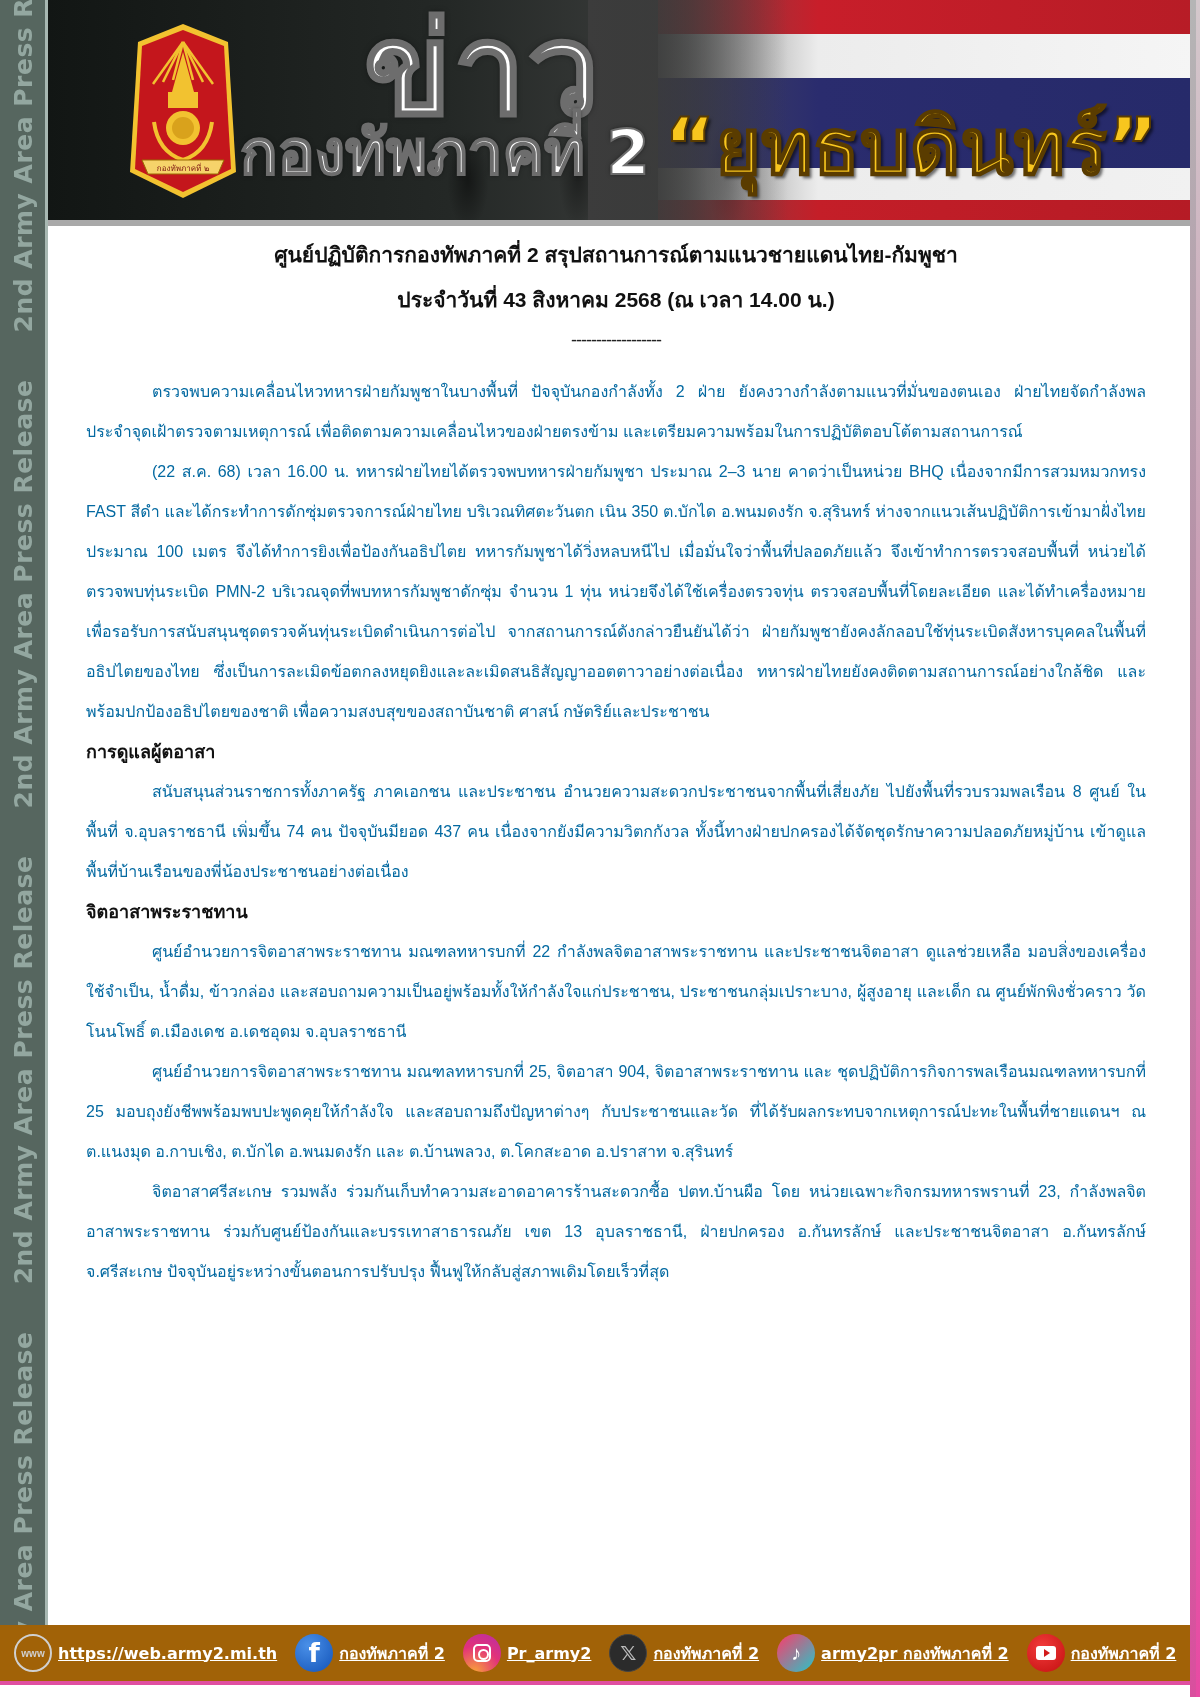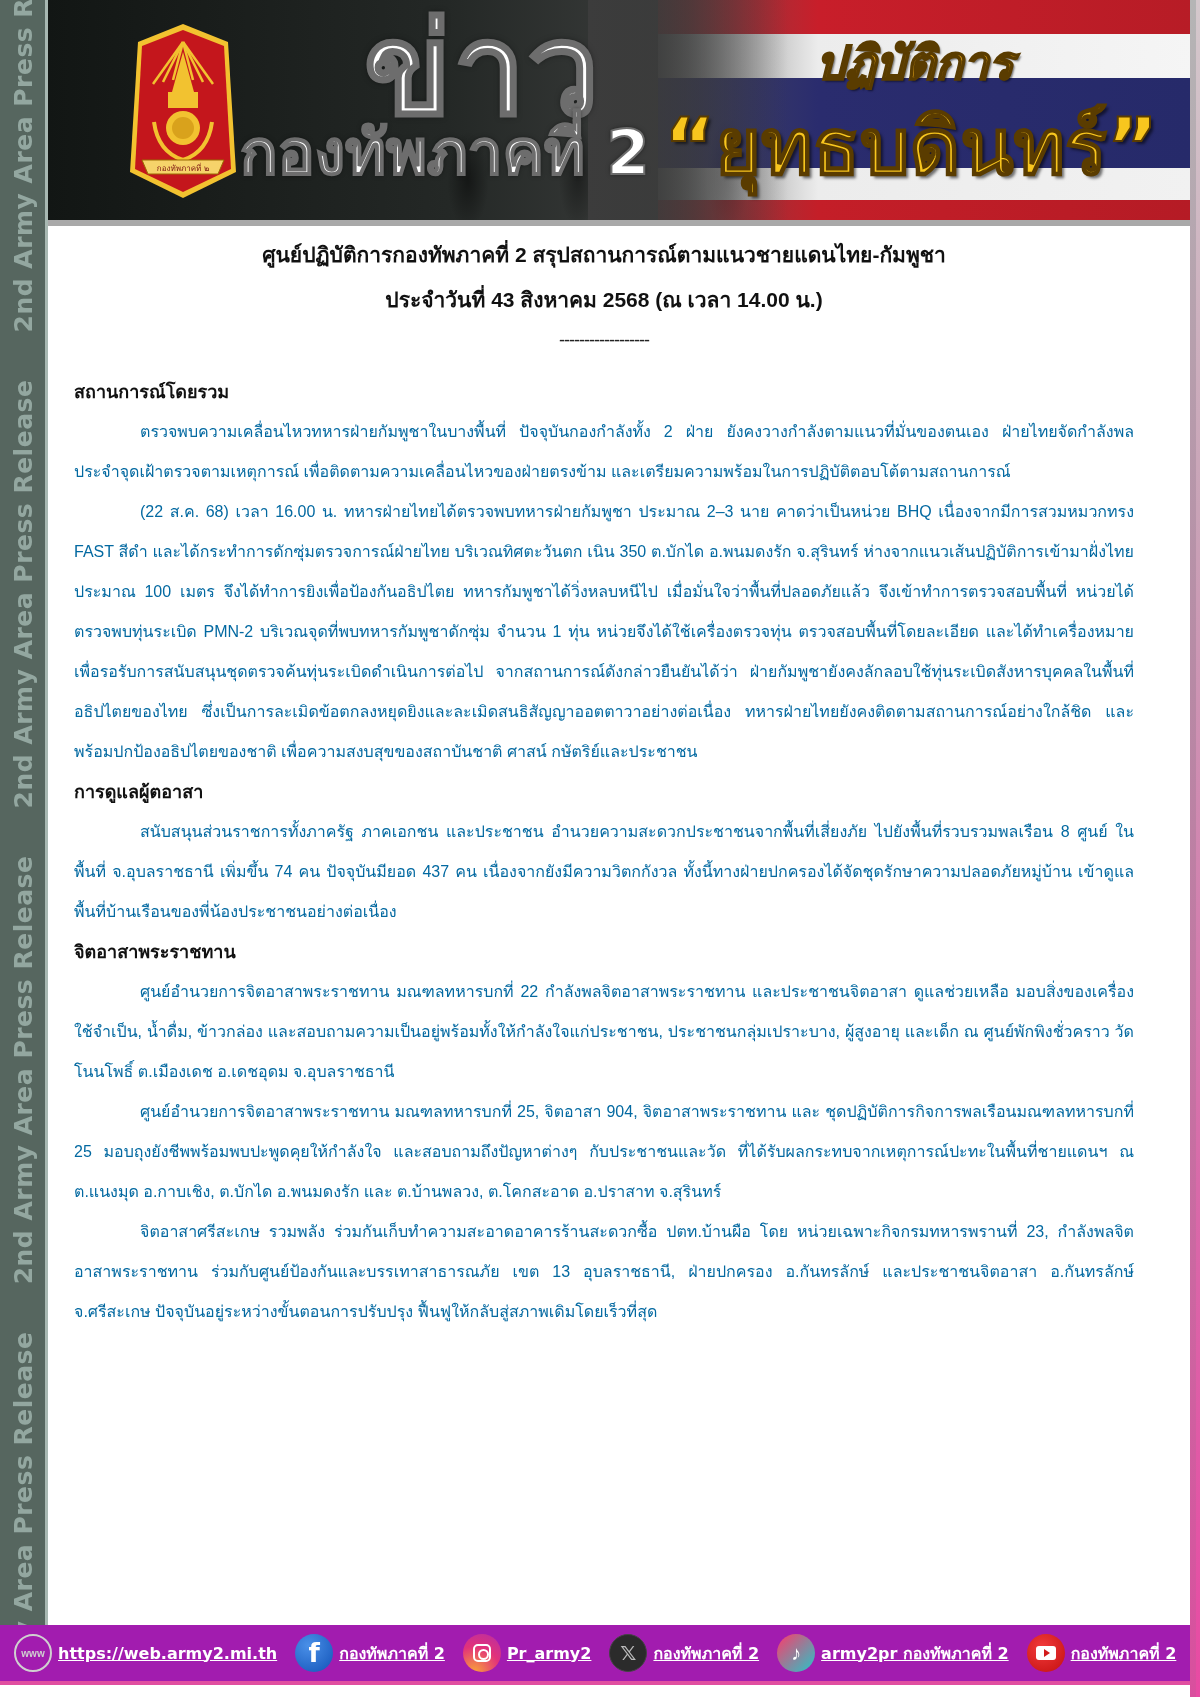--- a/index.html
+++ b/index.html
@@ -92,39 +92,39 @@
   .op-name {
     position: absolute; left: 616px; top: 108px;
     font-size: 78px; font-weight: bold; 
     color: #f8c61e; -webkit-text-stroke: 2px #5a3c00;
     font-family: "DejaVu Sans", sans-serif; line-height: 1; white-space: nowrap;
     text-shadow: 3px 3px 3px rgba(0,0,0,0.55);
   }
 
   
   .doc {
-    position: absolute; left: 74px; top: 232px; width: 1060px;
+    position: absolute; left: 86px; top: 232px; width: 1060px;
     font-family: "Liberation Sans", sans-serif;
   }
   .doc-title {
     text-align: center; font-size: 21px; font-weight: bold; line-height: 45px; color: #111;
   }
   .doc-divider { text-align: center; font-size: 18px; line-height: 36px; color: #222; letter-spacing: -1px; }
   .section-heading {
     font-size: 18px; font-weight: bold; line-height: 40px; color: #111;
   }
   .para {
     font-size: 16px; line-height: 40px; color: #0369a1;
     text-align: justify; text-indent: 66px;
   }
 
   
   .footer {
     position: absolute; left: 0; top: 1625px; width: 1190px; height: 60px;
-    background: #a21caf; display: flex; align-items: center; padding-left: 14px;
+    background: #a16207; display: flex; align-items: center; padding-left: 14px;
     border-bottom: 4px solid #e04fa0;
   }
   .f-item { display: flex; align-items: center; margin-right: 18px; }
   .f-icon {
     width: 38px; height: 38px; border-radius: 50%;
     display: flex; align-items: center; justify-content: center;
     color: #fff; font-weight: bold; margin-right: 6px; flex-shrink: 0;
   }
   .f-text { color: #ffffff; font-size: 16px; font-weight: bold; font-family: "DejaVu Sans", sans-serif; white-space: nowrap; text-decoration: underline; }
   .ic-www { background: transparent; border: 2px solid #d0d0d0; color: #d0d0d0; font-size: 10px; }
@@ -176,35 +176,33 @@
     <rect x="40" y="70" width="30" height="16" fill="#f2c230"></rect>
     <circle cx="55" cy="106" r="17" fill="#f2c230"></circle>
     <circle cx="55" cy="106" r="11" fill="#d9a21c"></circle>
     <path d="M26 100 Q30 130 55 138 Q80 130 84 100" stroke="#f2c230" stroke-width="4" fill="none"></path>
     <path d="M14 138 L96 138 L90 152 L20 152 Z" fill="#f6d36a" stroke="#9a6b00" stroke-width="1"></path>
     <text x="55" y="149" font-size="8" text-anchor="middle" fill="#7a1010" font-family="DejaVu Sans, sans-serif">กองทัพภาคที่ ๒</text>
   </svg>
 
   <div class="title-main">ข่าว</div>
   <div class="title-sub">กองทัพภาคที่ 2</div>
-  <div class="op-label">ปฏิบัติการ</div>
   <div class="op-name">“ยุทธบดินทร์”</div>
 </div>
 
 <div class="doc">
   <div class="doc-title">
     <div>ศูนย์ปฏิบัติการกองทัพภาคที่ 2 สรุปสถานการณ์ตามแนวชายแดนไทย-กัมพูชา</div>
     <div>ประจำวันที่ 43 สิงหาคม 2568 (ณ เวลา 14.00 น.)</div>
   </div>
   <div class="doc-divider">------------------</div>
 
   <div style="height:14px"></div>
 
   <div>
-    <div class="section-heading">สถานการณ์โดยรวม</div>
     <p class="para">ตรวจพบความเคลื่อนไหวทหารฝ่ายกัมพูชาในบางพื้นที่ ปัจจุบันกองกำลังทั้ง 2 ฝ่าย ยังคงวางกำลังตามแนวที่มั่นของตนเอง ฝ่ายไทยจัดกำลังพลประจำจุดเฝ้าตรวจตามเหตุการณ์ เพื่อติดตามความเคลื่อนไหวของฝ่ายตรงข้าม และเตรียมความพร้อมในการปฏิบัติตอบโต้ตามสถานการณ์</p>
     <p class="para">(22 ส.ค. 68) เวลา 16.00 น. ทหารฝ่ายไทยได้ตรวจพบทหารฝ่ายกัมพูชา ประมาณ 2–3 นาย คาดว่าเป็นหน่วย BHQ เนื่องจากมีการสวมหมวกทรง FAST สีดำ และได้กระทำการดักซุ่มตรวจการณ์ฝ่ายไทย บริเวณทิศตะวันตก เนิน 350 ต.บักได อ.พนมดงรัก จ.สุรินทร์ ห่างจากแนวเส้นปฏิบัติการเข้ามาฝั่งไทยประมาณ 100 เมตร จึงได้ทำการยิงเพื่อป้องกันอธิปไตย ทหารกัมพูชาได้วิ่งหลบหนีไป เมื่อมั่นใจว่าพื้นที่ปลอดภัยแล้ว จึงเข้าทำการตรวจสอบพื้นที่ หน่วยได้ตรวจพบทุ่นระเบิด PMN-2 บริเวณจุดที่พบทหารกัมพูชาดักซุ่ม จำนวน 1 ทุ่น หน่วยจึงได้ใช้เครื่องตรวจทุ่น ตรวจสอบพื้นที่โดยละเอียด และได้ทำเครื่องหมาย เพื่อรอรับการสนับสนุนชุดตรวจค้นทุ่นระเบิดดำเนินการต่อไป จากสถานการณ์ดังกล่าวยืนยันได้ว่า ฝ่ายกัมพูชายังคงลักลอบใช้ทุ่นระเบิดสังหารบุคคลในพื้นที่อธิปไตยของไทย ซึ่งเป็นการละเมิดข้อตกลงหยุดยิงและละเมิดสนธิสัญญาออตตาวาอย่างต่อเนื่อง ทหารฝ่ายไทยยังคงติดตามสถานการณ์อย่างใกล้ชิด และพร้อมปกป้องอธิปไตยของชาติ เพื่อความสงบสุขของสถาบันชาติ ศาสน์ กษัตริย์และประชาชน</p>
   </div>
 
   <div>
     <div class="section-heading">การดูแลผู้ตอาสา</div>
     <p class="para">สนับสนุนส่วนราชการทั้งภาครัฐ ภาคเอกชน และประชาชน อำนวยความสะดวกประชาชนจากพื้นที่เสี่ยงภัย ไปยังพื้นที่รวบรวมพลเรือน 8 ศูนย์ ในพื้นที่ จ.อุบลราชธานี เพิ่มขึ้น 74 คน ปัจจุบันมียอด 437 คน เนื่องจากยังมีความวิตกกังวล ทั้งนี้ทางฝ่ายปกครองได้จัดชุดรักษาความปลอดภัยหมู่บ้าน เข้าดูแลพื้นที่บ้านเรือนของพี่น้องประชาชนอย่างต่อเนื่อง</p>
   </div>
 
   <div>

